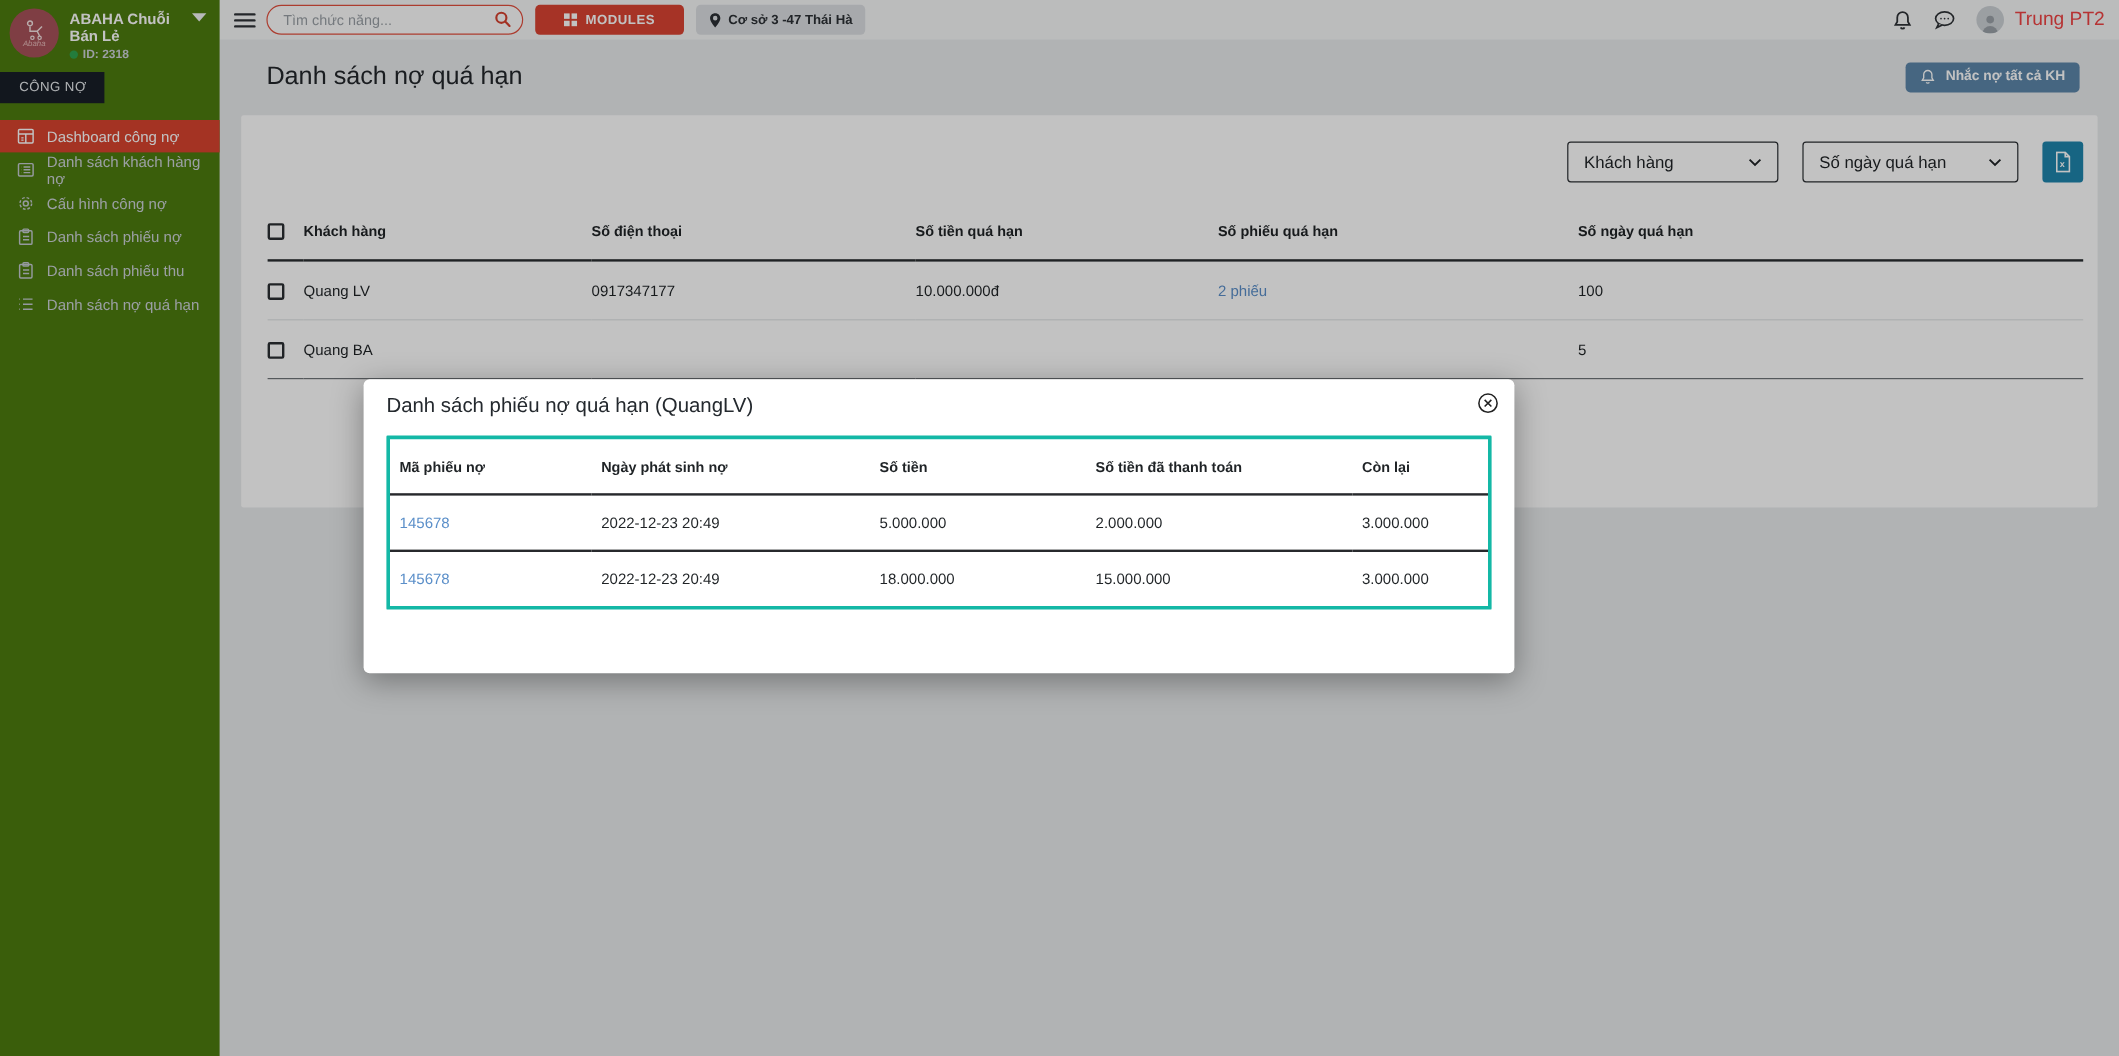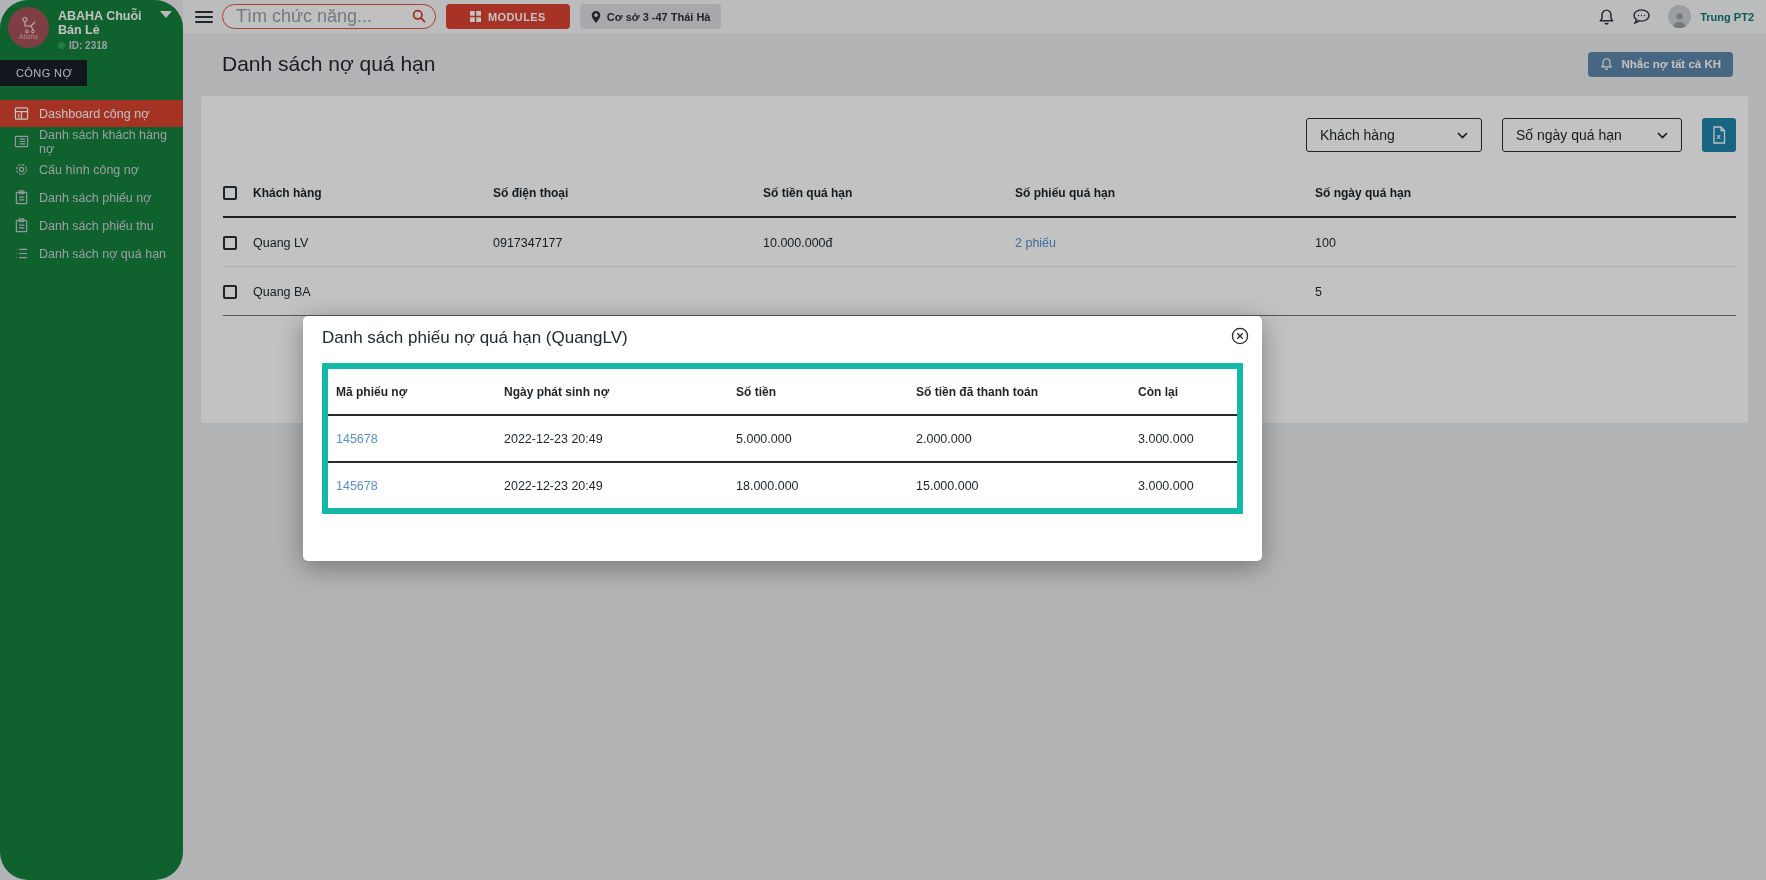--- a/index.html
+++ b/index.html
@@ -1,21 +1,21 @@
 <!DOCTYPE html>
 <html><head>
 <meta charset="utf-8">
 <style>
   * { margin:0; padding:0; box-sizing:border-box; }
   html,body { width:1766px; height:880px; overflow:hidden; }
   body { font-family:"Liberation Sans", sans-serif; color:#23272b; }
   .app { position:relative; width:1766px; height:880px; background:#e9ebed; overflow:hidden; }
 
   
-  .sidebar { position:absolute; left:0; top:0; width:183px; height:880px; background:#15803d; z-index:10;border-radius:28px; }
+  .sidebar { position:absolute; left:0; top:0; width:183px; height:880px; background:#4d7c0f; z-index:10; }
   .brand { position:relative; display:flex; gap:9px; padding:5px 8px 2px 8px; }
   .logo-circle { width:41px; height:41px; border-radius:50%; background:#a8525a; flex:0 0 41px; display:flex; flex-direction:column; align-items:center; justify-content:center; margin-top:2px; }
   .logo-circle svg { display:block; }
   .logo-word { font-size:6.5px; color:#e5b9b9; font-style:italic; line-height:6px; }
   .brand-info { padding-top:4px; width:108px; }
   .brand-name { color:#ffffff; font-size:12.5px; font-weight:bold; line-height:14px; }
   .brand-id { display:flex; align-items:center; gap:4px; margin-top:3px;text-align:center; }
   .id-dot { width:7px; height:7px; border-radius:50%; background:#2ea44f; }
   .id-text { color:#ccd2d8; font-size:10px; font-weight:bold; }
   .brand-caret { position:absolute; right:11px; top:11px; width:0; height:0; border-left:6px solid transparent; border-right:6px solid transparent; border-top:7px solid #f2f4f6; cursor:pointer; }
@@ -25,29 +25,29 @@
   .menu-item .mi-icon { width:16px; height:16px; flex:0 0 16px; display:flex; align-items:center; justify-content:center; }
   .menu-item.active { background:#d8432f; color:#ffffff; }
   .menu-item svg { stroke:#c4cad1; }
   .menu-item.active svg { stroke:#ffffff; }
 
   
   .topbar { position:absolute; left:183px; top:0; width:1583px; height:33px; background:#f6f7f8; display:flex; align-items:center; padding:0 12px 0 8px; z-index:5; }
   .hamburger { width:18px; display:flex; flex-direction:column; gap:3px; cursor:pointer; margin:0 9px 0 4px; }
   .hamburger span { display:block; height:2px; background:#2f3337; border-radius:1px; }
   .search-wrap { position:relative; width:214px; height:25px; }
-  .search-input { width:100%; height:100%; border:1px solid #e2503e; border-radius:13px; padding:0 30px 0 13px; font-size:18px; color:#333; background:#fdfdfd; outline:none; font-family:"Liberation Sans",sans-serif; }
+  .search-input { width:100%; height:100%; border:1px solid #e2503e; border-radius:13px; padding:0 30px 0 13px; font-size:12px; color:#333; background:#fdfdfd; outline:none; font-family:"Liberation Sans",sans-serif; }
   .search-input::placeholder { color:#9aa0a6; }
   .search-icon { position:absolute; right:9px; top:4px; }
   .modules-btn { display:flex; align-items:center; gap:7px; height:25px; background:#da4432; border:none; border-radius:4px; color:#fff; font-size:11px; font-weight:bold; letter-spacing:.4px; padding:0 24px; margin-left:10px; cursor:pointer; font-family:"Liberation Sans",sans-serif; }
   .location-chip { display:flex; align-items:center; gap:5px; height:25px; background:#dcdfe2; border-radius:4px; padding:0 10px; margin-left:10px; font-size:11px; font-weight:bold; color:#2c3035; cursor:pointer; }
   .topbar-right { margin-left:auto; display:flex; align-items:center; gap:17px; }
   .tb-icon { cursor:pointer; display:flex; align-items:center; }
   .avatar { width:23px; height:23px; border-radius:50%; background:#ccd1d5; display:flex; align-items:flex-end; justify-content:center; overflow:hidden; cursor:pointer; }
-  .user-name { font-size:11px; color:#0f766e; margin-left:-8px; cursor:pointer;font-weight:bold; }
+  .user-name { font-size:16px; color:#ef4444; margin-left:-8px; cursor:pointer; }
 
   
   .main { position:absolute; left:183px; top:33px; width:1583px; height:847px; }
   .page-header { display:flex; align-items:center; justify-content:space-between; height:62px; padding:0 33px 0 39px; }
   .page-title { font-size:21px; font-weight:500; color:#23272b; }
   .remind-btn { display:flex; align-items:center; gap:8px; height:25px; background:#5d87aa; border:none; border-radius:4px; color:#fff; font-size:11.5px; font-weight:bold; padding:0 12px; cursor:pointer; font-family:"Liberation Sans",sans-serif; }
 
   .card { position:absolute; left:18px; top:63px; width:1547px; height:327px; background:#ffffff; border-radius:2px; padding:22px 12px 0 22px; }
   .filters-row { display:flex; justify-content:flex-end; align-items:center; gap:20px; }
   .select-box { width:176px; height:34px; border:1px solid #2b2f33; border-radius:3px; background:#fff; display:flex; align-items:center; justify-content:space-between; padding:0 13px; font-size:14px; color:#1f2326; cursor:pointer; }
@@ -59,21 +59,21 @@
   .main-table td { font-size:12.5px; color:#1f2326; padding:18px 4px 16px 0; border-bottom:1px solid #e3e5e7; }
   .main-table tr.last td { border-bottom:1px solid #6f7478; }
   .checkbox { width:14px; height:14px; border:2px solid #2b2f33; border-radius:2px; background:#fff; cursor:pointer; }
   a.link { color:#5b8fc9; text-decoration:none; cursor:pointer; }
 
   
   .backdrop { position:absolute; inset:0; background:rgba(0,0,0,0.24); z-index:50; }
   .modal { position:absolute; left:303px; top:316px; width:959px; height:245px; background:#ffffff; border-radius:5px; z-index:60; box-shadow:0 6px 26px rgba(0,0,0,0.35); padding:12px 19px; }
   .modal-title { font-size:17px; color:#24292e; font-weight:400; }
   .modal-close { position:absolute; top:11px; right:13px; cursor:pointer; line-height:0; }
-  .modal-table-wrap { margin-top:15px; border:6px solid #14b8a6; border-radius:1px; }
+  .modal-table-wrap { margin-top:15px; border:3px solid #14b8a6; border-radius:1px; }
   table.modal-table { width:100%; border-collapse:collapse; }
   .modal-table th { text-align:left; font-size:12px; font-weight:bold; color:#1f2326; padding:16px 8px 15px 8px; border-bottom:2px solid #27292c; }
   .modal-table td { font-size:12.5px; color:#1f2326; padding:16px 8px 15px 8px;margin-top:19px; }
   .modal-table tr.sep td { border-bottom:2px solid #27292c; }
 </style>
 </head>
 <body>
 
 <div class="app">
 

